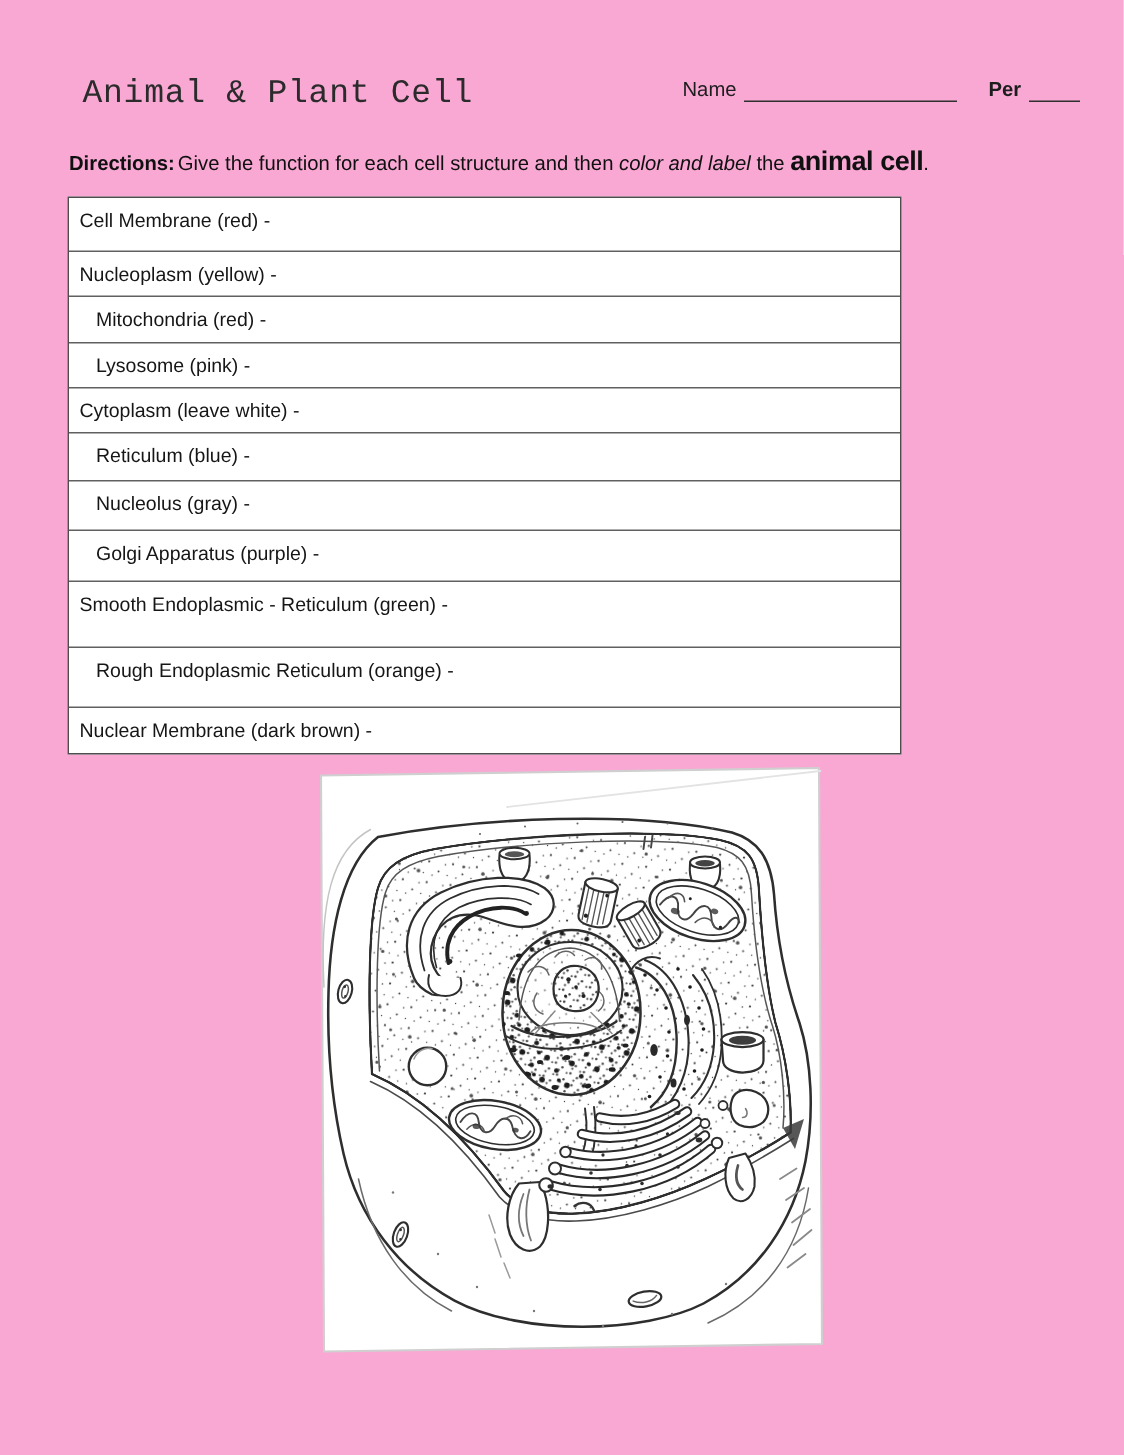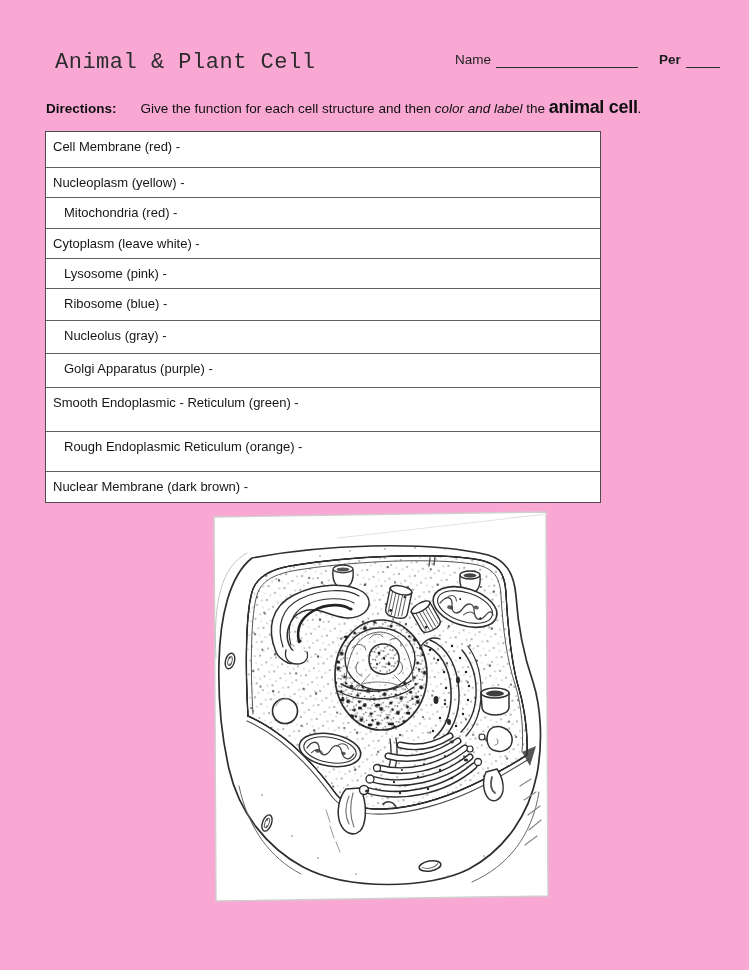--- a/index.html
+++ b/index.html
@@ -8,21 +8,21 @@
   .doc-title{position:absolute;left:55px;top:50px;font-family:"Liberation Mono","DejaVu Sans Mono",monospace;
     font-size:22px;letter-spacing:.5px;color:#2b2b2b;white-space:pre;}
   .name-line{position:absolute;left:455px;top:52px;font-size:13.5px;color:#1d1d1d;display:flex;}
   .name-line .lbl{padding-bottom:1px;}
   .blank{display:inline-block;border-bottom:1.5px solid #2f2f2f;height:15px;}
   .blank.name-blank{width:142px;margin-left:5px;}
   .blank.per-blank{width:34px;margin-left:5px;}
   .name-line .per{margin-left:21px;padding-bottom:1px;font-weight:bold;}
   .directions{position:absolute;left:46px;top:94px;width:680px;font-size:13.5px;color:#101010;
     line-height:26px;white-space:nowrap;}
-  .directions .dir-label{font-weight:bold;margin-right:24px;}
+  .directions .dir-label{font-weight:bold;margin-right:2px;}
   .directions .emph{font-weight:normal;font-style:italic;}
   .directions .big{font-size:18px;font-weight:bold;letter-spacing:-.3px;}
   .structure-table{position:absolute;left:45px;top:131px;width:556px;border:1.5px solid #4d4d4d;
     box-sizing:border-box;background:#fff;}
   .trow{box-sizing:border-box;border-bottom:1px solid #606060;font-size:13px;color:#161616;
     padding:7px 8px 0 7px;overflow:hidden;}
   .trow:last-child{border-bottom:none;}
   .trow.indent{padding-left:18px;}
   .figure{position:absolute;left:204px;top:509px;width:346px;height:405px;}
   svg{display:block;}
@@ -45,23 +45,23 @@
     <span class="dir-label">Directions:</span><span>Give the function for each cell structure and then</span>
     <span class="emph">color and label</span>
     <span>the</span>
     <span class="big">animal cell</span><span>.</span>
   </div>
 
   <div class="structure-table">
     <div class="trow" style="height:36px"><span>Cell Membrane (red) -</span></div>
     <div class="trow" style="height:30px"><span>Nucleoplasm (yellow) -</span></div>
     <div class="trow indent" style="height:31px"><span>Mitochondria (red) -</span></div>
+    <div class="trow indent" style="height:30px"><span>Lysosome (pink) -</span></div>
     <div class="trow" style="height:30px"><span>Cytoplasm (leave white) -</span></div>
-    <div class="trow indent" style="height:30px"><span>Lysosome (pink) -</span></div>
-    <div class="trow indent" style="height:32px"><span>Ribosome (blue) -</span></div>
+    <div class="trow indent" style="height:32px"><span>Reticulum (blue) -</span></div>
     <div class="trow indent" style="height:33px"><span>Nucleolus (gray) -</span></div>
     <div class="trow indent" style="height:34px"><span>Golgi Apparatus (purple) -</span></div>
     <div class="trow" style="height:44px"><span>Smooth Endoplasmic - Reticulum (green) -</span></div>
     <div class="trow indent" style="height:40px"><span>Rough Endoplasmic Reticulum (orange) -</span></div>
     <div class="trow" style="height:30px"><span>Nuclear Membrane (dark brown) -</span></div>
   </div>
 
   <div class="figure">
   <svg width="346" height="405" viewBox="204 509 346 405">
     <defs>

